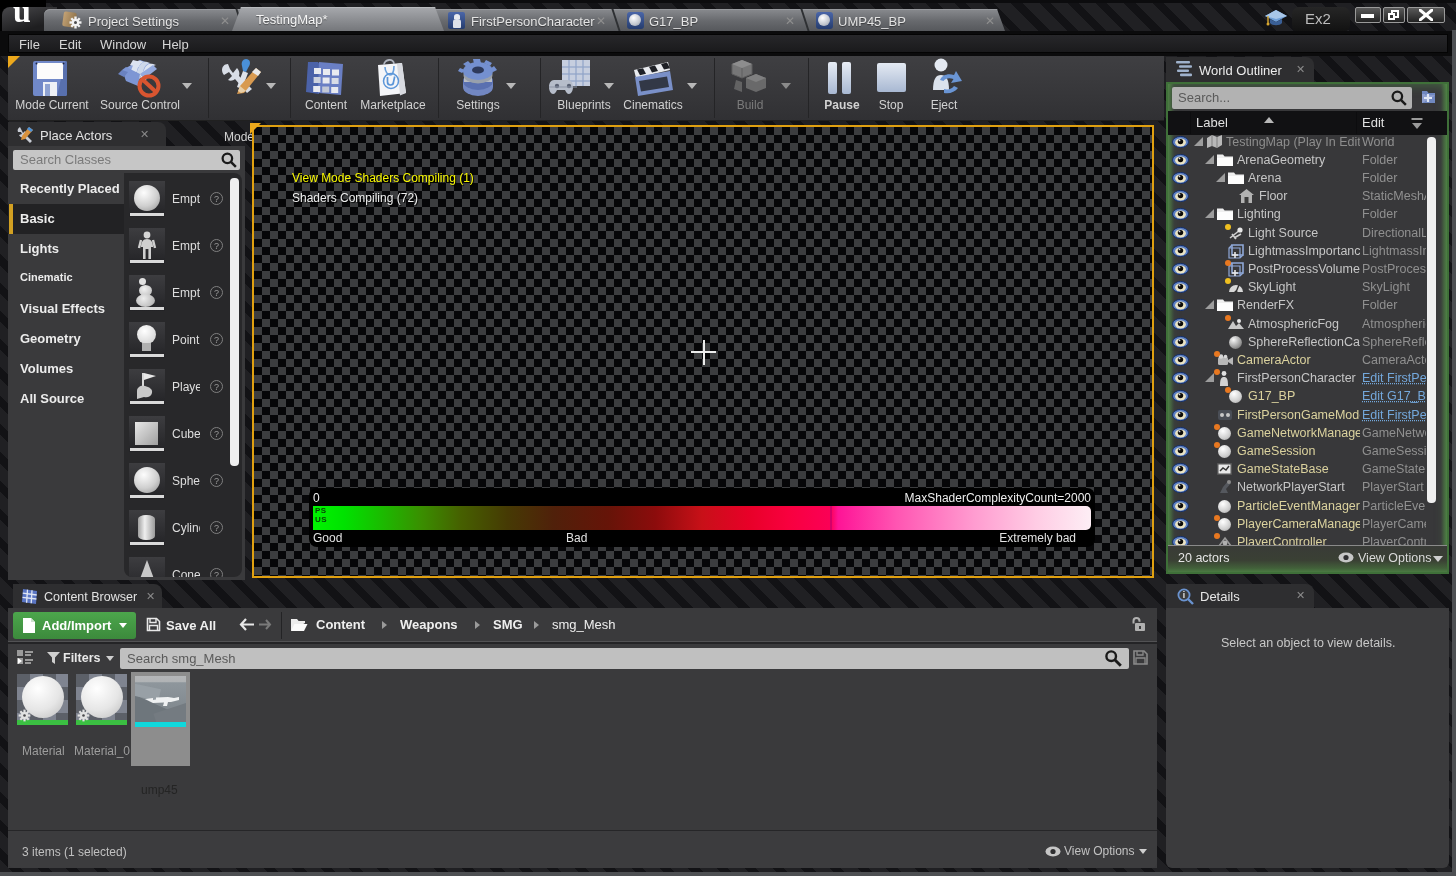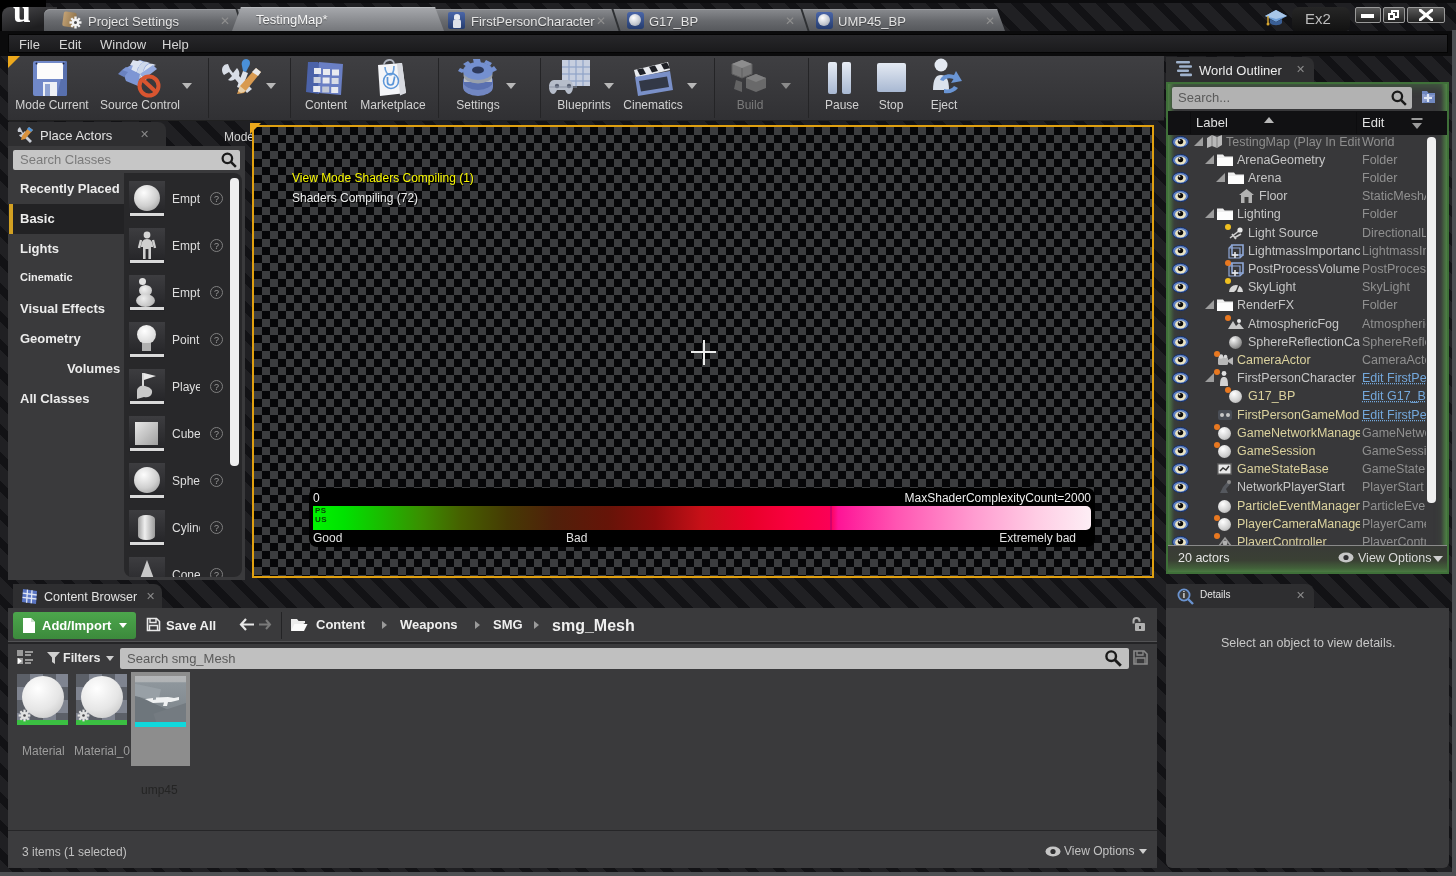--- a/index.html
+++ b/index.html
@@ -200,21 +200,21 @@
 <path d="M12 10 v10 M2 6 v10 l10 4 M22 6 v10 l-10 4" stroke="#6a6a6a" stroke-width="1" fill="none"></path>
 <path d="M26 16 l10 4 v10 l-10 4 -10 -4 v-10 Z" fill="#7a7a7a"></path>
 <path d="M26 16 l10 4 -10 4 -10 -4 Z" fill="#989898"></path>
 <path d="M6 22 l6 2 v10 l-8 -3 Z" fill="#717171"></path>
 </svg>
 <div class="txt" style="left:750px;top:98px;font-size:12px;color:#7b7b7b;transform:translateX(-50%);">Build</div>
 <div class="abs" style="left:781px;top:83px;border-left:5px solid transparent;border-right:5px solid transparent;border-top:6px solid #8a8a8a;"></div>
 <div class="abs" style="left:808px;top:58px;width:1px;height:60px;background:#242426;"></div>
     <div class="abs" style="left:828px;top:62px;width:9px;height:32px;background:linear-gradient(#e8edf5,#a8b8d2);border-radius:2px;"></div>
 <div class="abs" style="left:842px;top:62px;width:9px;height:32px;background:linear-gradient(#e8edf5,#a8b8d2);border-radius:2px;"></div>
-<div class="txt" style="left:842px;top:98px;font-size:12px;color:#d2d2d2;transform:translateX(-50%);">Pause</div>
+<div class="txt" style="left:842px;top:98px;font-size:12px;color:#d2d2d2;transform:translateX(-50%);font-weight:bold;">Pause</div>
 <div class="abs" style="left:877px;top:63px;width:29px;height:29px;background:linear-gradient(#e4eaf3,#a8b8d2);border-radius:2px;"></div>
     <div class="txt" style="left:891px;top:98px;font-size:12px;color:#d2d2d2;transform:translateX(-50%);">Stop</div>
 <svg class="abs" style="left:926px;top:58px;" width="40" height="40" viewBox="0 0 40 40">
 <circle cx="15" cy="7" r="6.5" fill="#e4e9f1"></circle>
 <path d="M7 32 c0 -11 3 -15 8 -15 5 0 8 4 8 15 Z" fill="#dbe2ec"></path>
 <path d="M14 22 c2 -5 8 -7 14 -5 l2 -4 6 10 -11 2 2.5 -4 c-4 -1.5 -8 -1 -10 2 Z" fill="#6a95d4"></path>
 <path d="M28 28 c-2 3 -6 4 -10 3 l0 4 c6 1 11 -1 14 -5 Z" fill="#6a95d4"></path>
 </svg>
 <div class="txt" style="left:944px;top:98px;font-size:12px;color:#d2d2d2;transform:translateX(-50%);">Eject</div>
 
@@ -236,22 +236,22 @@
 <div class="abs" style="left:8px;top:173px;width:116px;height:407px;background:#3a3a3c;"></div>
 <div class="abs" style="left:124px;top:173px;width:118px;height:404px;background:#28282a;border-radius:0 8px 8px 8px;"></div>
 <div class="txt" style="left:20px;top:181px;font-size:13px;font-weight:bold;color:#ececec;">Recently Placed</div>
 <div class="abs" style="left:8px;top:204px;width:116px;height:30px;background:#222224;"></div>
     <div class="abs" style="left:9px;top:204px;width:4px;height:30px;background:#d2a022;"></div>
     <div class="txt" style="left:20px;top:211px;font-size:13px;font-weight:bold;color:#ececec;">Basic</div>
 <div class="txt" style="left:20px;top:241px;font-size:13px;font-weight:bold;color:#ececec;">Lights</div>
 <div class="txt" style="left:20px;top:271px;font-size:11px;font-weight:bold;color:#ececec;">Cinematic</div>
 <div class="txt" style="left:20px;top:301px;font-size:13px;font-weight:bold;color:#ececec;">Visual Effects</div>
 <div class="txt" style="left:20px;top:331px;font-size:13px;font-weight:bold;color:#ececec;">Geometry</div>
-<div class="txt" style="left:20px;top:361px;font-size:13px;font-weight:bold;color:#ececec;margin-left:47px;">Volumes</div>
-<div class="txt" style="left:20px;top:391px;font-size:13px;font-weight:bold;color:#ececec;">All Classes</div>
+<div class="txt" style="left:20px;top:361px;font-size:13px;font-weight:bold;color:#ececec;">Volumes</div>
+<div class="txt" style="left:20px;top:391px;font-size:13px;font-weight:bold;color:#ececec;">All Source</div>
 <div class="abs" style="left:124px;top:173px;width:118px;height:404px;overflow:hidden;border-radius:0 0 8px 8px;">
       <div class="abs" style="left:5px;top:8px;width:36px;height:36px;background:linear-gradient(#3d3d40,#232326);overflow:hidden;">
         <div class="abs" style="left:1px;top:32px;width:34px;height:3px;background:#dadada;"></div>
       </div>
       <div class="abs" style="left:10px;top:12px;width:26px;height:26px;border-radius:50%;background:radial-gradient(circle at 38% 30%,#fdfdfd,#cfcfcf 55%,#8f8f8f);"></div>
       <div class="txt" style="left:48px;top:19px;font-size:12px;color:#dedede;width:28px;overflow:hidden;">Empty Actor</div>
       <div class="abs" style="left:86px;top:19px;width:13px;height:13px;border:1.5px solid #7f7f7f;border-radius:50%;color:#9a9a9a;font-size:9px;text-align:center;line-height:12px;">?</div>
       <div class="abs" style="left:5px;top:55px;width:36px;height:36px;background:linear-gradient(#3d3d40,#232326);overflow:hidden;">
         <div class="abs" style="left:1px;top:32px;width:34px;height:3px;background:#dadada;"></div>
       </div>
@@ -553,21 +553,21 @@
     </svg>
 <div class="txt" style="left:1358px;top:551px;font-size:12.5px;color:#dadada;">View Options</div>
 <div class="abs" style="left:1433px;top:556px;border-left:5px solid transparent;border-right:5px solid transparent;border-top:6px solid #cfcfcf;"></div>
 
 <div class="abs" style="left:1166px;top:584px;width:148px;height:24px;background:#2e2e30;border-radius:0 8px 0 0;"></div>
 <svg class="abs" style="left:1176px;top:587px;" width="18" height="18" viewBox="0 0 18 18">
 <circle cx="8" cy="8" r="5.6" fill="#3c3c3c" stroke="#6a93d0" stroke-width="1.8"></circle>
 <path d="M12 12 L17 17" stroke="#6a93d0" stroke-width="2.4"></path>
 <text x="8" y="11" font-size="8.5" fill="#e8e8e8" text-anchor="middle" font-weight="bold" font-family="Liberation Serif,serif">i</text>
 </svg>
-<div class="txt" style="left:1200px;top:589px;font-size:10px;color:#e6e6e6;">Details</div>
+<div class="txt" style="left:1200px;top:589px;font-size:13px;color:#e6e6e6;">Details</div>
 <div class="txt" style="left:1296px;top:589px;font-size:11px;color:#8a8a8a;">✕</div>
 <div class="abs" style="left:1166px;top:608px;width:283px;height:260px;background:#3b3b3d;border-radius:0 0 6px 6px;"></div>
 <div class="txt" style="left:1221px;top:636px;font-size:12.5px;color:#c8c8c8;">Select an object to view details.</div>
 
 <div class="abs" style="left:13px;top:584px;width:149px;height:24px;background:#2e2e30;border-radius:0 8px 0 0;"></div>
 <svg class="abs" style="left:21px;top:588px;" width="17" height="16" viewBox="0 0 17 16">
 <path d="M2 1 L16 3 L15 16 L1 14 Z" fill="#5b76c4"></path>
 <g stroke="#dfe6f4" stroke-width="1.3">
         <path d="M6.5 1.6 L5.6 14.7"></path>
         <path d="M11 2.3 L10.2 15.3"></path>
@@ -602,21 +602,21 @@
 <path d="M1 2 h6 l1.6 2 H15 V6 H1 Z" fill="#ececec"></path>
 <path d="M1 14 V4.5 h2.5 l1 1.5 H15 Z" fill="#ececec"></path>
 <path d="M4.5 7 h13 L14 14 H1 Z" fill="#fafafa"></path>
 </svg>
 <div class="txt" style="left:316px;top:617px;font-size:13px;font-weight:bold;color:#efefef;">Content</div>
 <div class="abs" style="left:382px;top:621px;border-left:5px solid #9a9a9a;border-top:4.5px solid transparent;border-bottom:4.5px solid transparent;"></div>
 <div class="txt" style="left:400px;top:617px;font-size:13px;font-weight:bold;color:#efefef;">Weapons</div>
 <div class="abs" style="left:475px;top:621px;border-left:5px solid #9a9a9a;border-top:4.5px solid transparent;border-bottom:4.5px solid transparent;"></div>
 <div class="txt" style="left:493px;top:617px;font-size:13px;font-weight:bold;color:#efefef;">SMG</div>
 <div class="abs" style="left:534px;top:621px;border-left:5px solid #9a9a9a;border-top:4.5px solid transparent;border-bottom:4.5px solid transparent;"></div>
-<div class="txt" style="left:552px;top:617px;font-size:16px;font-weight:bold;color:#efefef;">smg_Mesh</div>
+<div class="txt" style="left:552px;top:617px;font-size:13px;font-weight:normal;color:#efefef;">smg_Mesh</div>
 <svg class="abs" style="left:1131px;top:615px;" width="17" height="17" viewBox="0 0 17 17">
 <rect x="4" y="8" width="10" height="8" rx="1" fill="#b0b0b0"></rect>
       <path d="M2.5 8.5 V6 a3 3 0 0 1 6 0 v0.8" stroke="#b0b0b0" stroke-width="2" fill="none"></path>
 <rect x="8" y="11" width="2" height="3" fill="#3a3a3c"></rect>
 </svg>
 <div class="abs" style="left:8px;top:641px;width:1149px;height:1px;background:#525254;"></div>
     <div class="abs" style="left:8px;top:642px;width:1149px;height:2px;background:#242426;"></div>
 
 <svg class="abs" style="left:17px;top:650px;" width="16" height="15" viewBox="0 0 16 15">
 <g fill="#9a9a9a">

